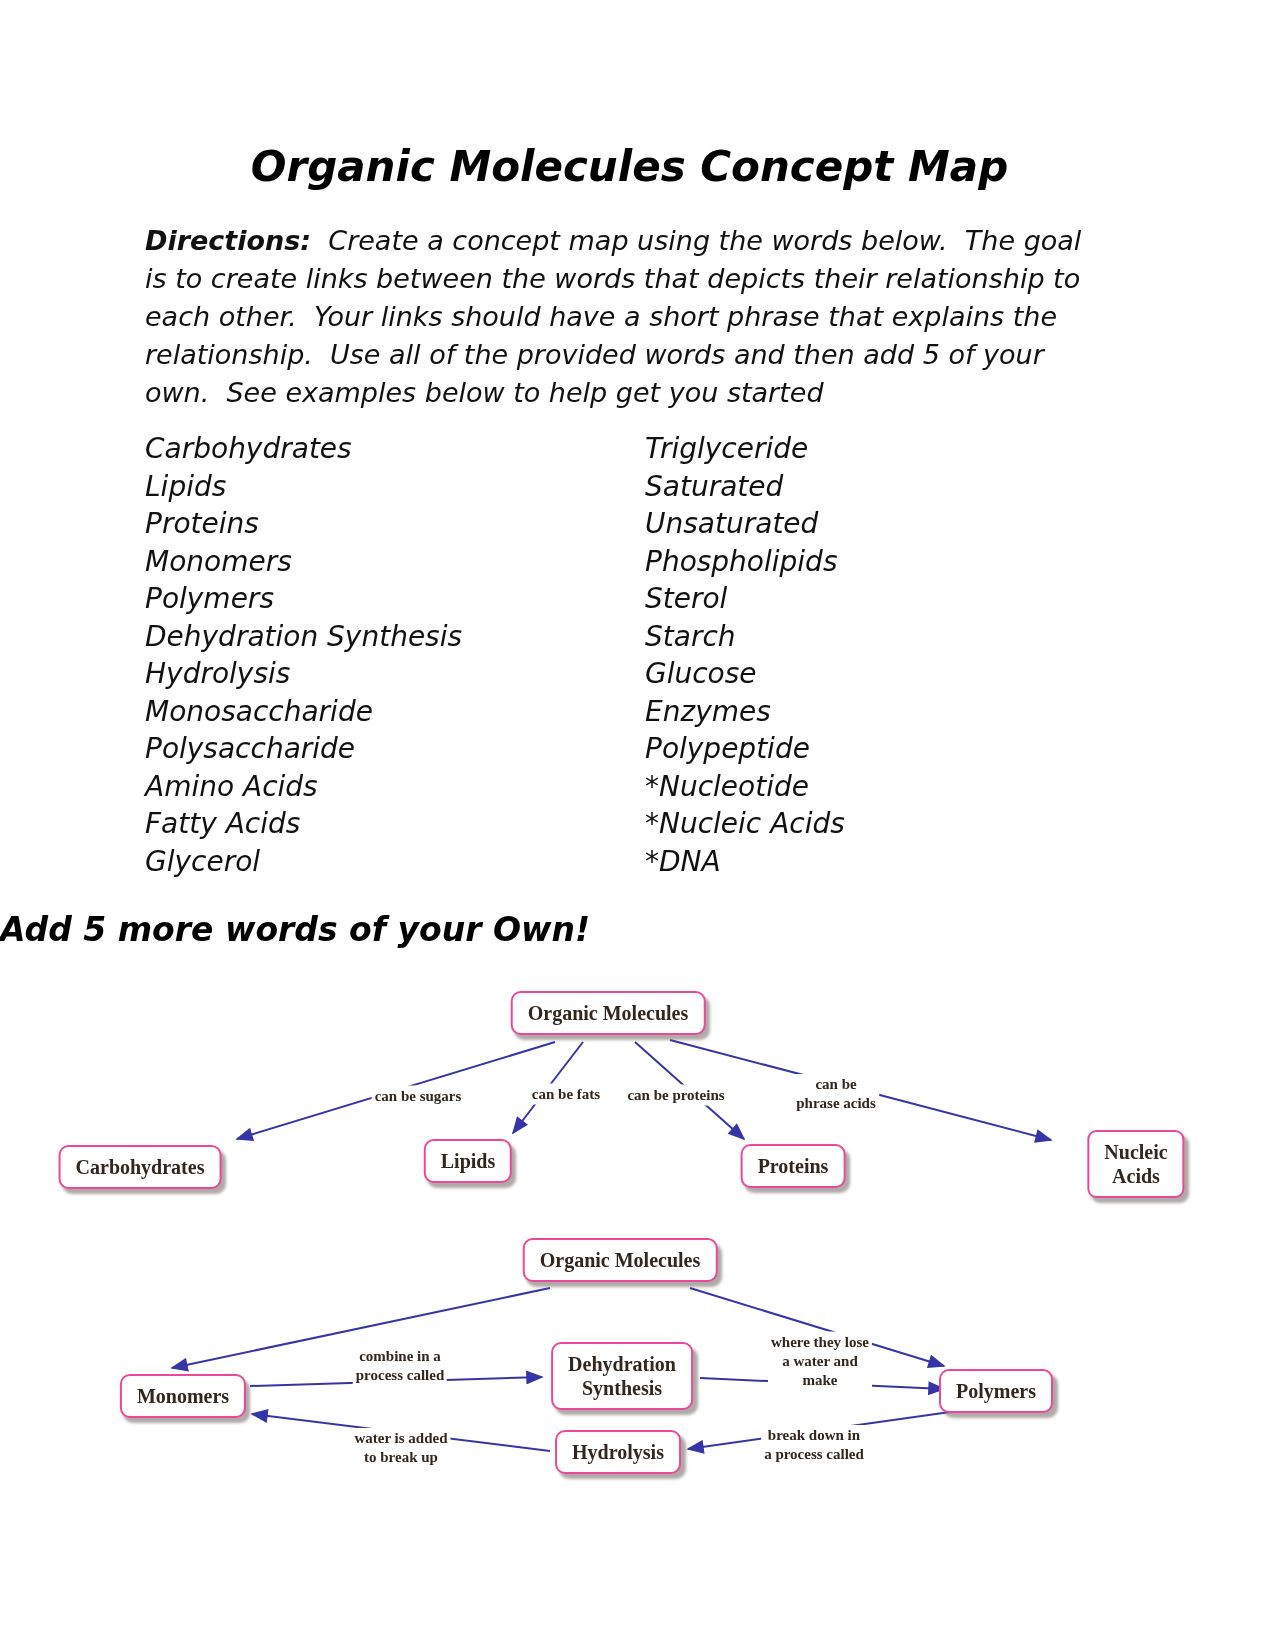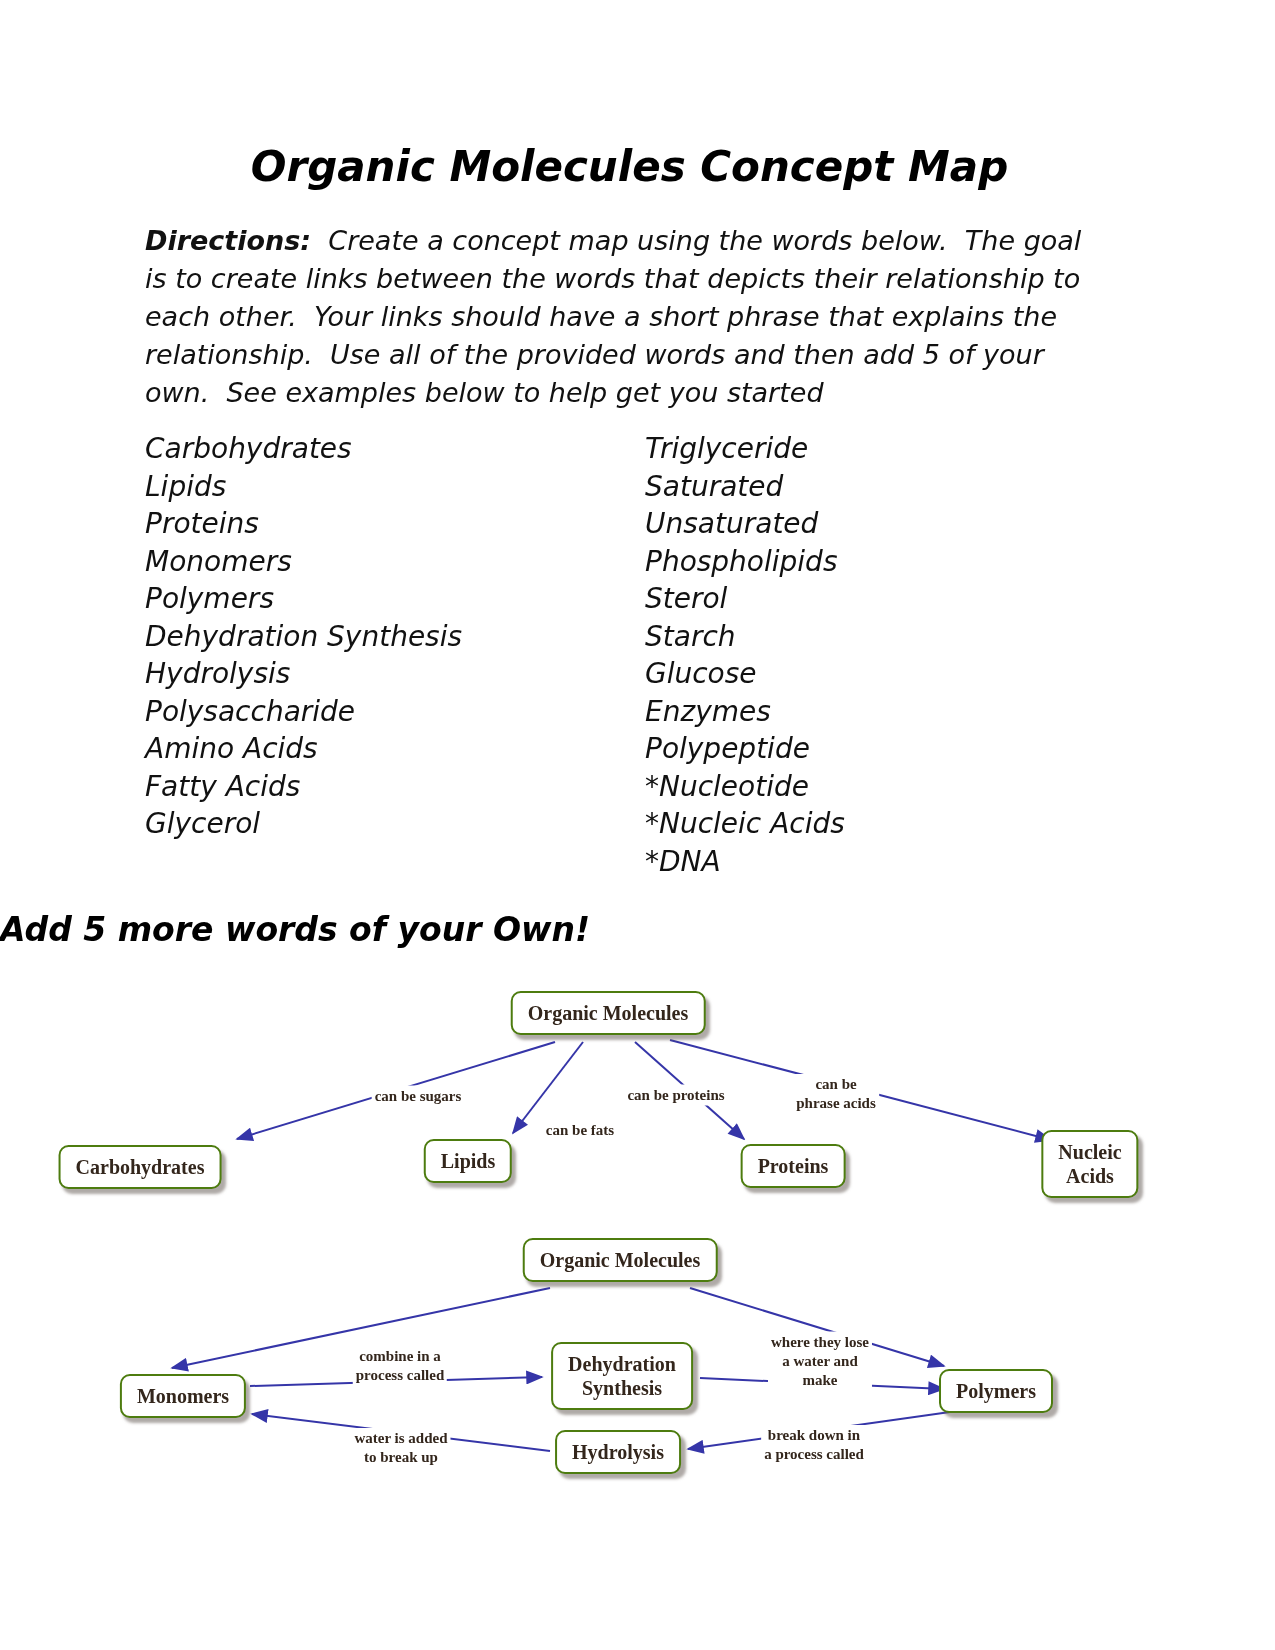--- a/index.html
+++ b/index.html
@@ -59,21 +59,21 @@
   }
   .arrow-layer {
     position: absolute;
     left: 0; top: 0;
     width: 1275px; height: 1650px;
   }
   .node {
     position: absolute;
     transform: translate(-50%, -50%);
     background: #ffffff;
-    border: 2px solid #4d7c0f;
+    border: 2px solid #ec4899;
     border-radius: 10px;
     padding: 8px 15px;
     font-family: "Liberation Serif", serif;
     font-weight: bold;
     font-size: 20px;
     line-height: 24px;
     color: #33261c;
     text-align: center;
     white-space: pre-line;
     box-shadow: 4px 5px 3px rgba(110, 100, 95, 0.55);
@@ -102,20 +102,21 @@
   <div class="directions"><span class="dir-label">Directions:</span><span>  Create a concept map using the words below.  The goal is to create links between the words that depicts their relationship to each other.  Your links should have a short phrase that explains the relationship.  Use all of the provided words and then add 5 of your own.  See examples below to help get you started</span></div>
 
   <div class="word-col left">
     <div>Carbohydrates</div>
     <div>Lipids</div>
     <div>Proteins</div>
     <div>Monomers</div>
     <div>Polymers</div>
     <div>Dehydration Synthesis</div>
     <div>Hydrolysis</div>
+    <div>Monosaccharide</div>
     <div>Polysaccharide</div>
     <div>Amino Acids</div>
     <div>Fatty Acids</div>
     <div>Glycerol</div>
   </div>
 
   <div class="word-col right">
     <div>Triglyceride</div>
     <div>Saturated</div>
     <div>Unsaturated</div>
@@ -146,30 +147,30 @@
 
     <line x1="550" y1="1288" x2="172" y2="1368" stroke="#3535a8" stroke-width="2" marker-end="url(#arrow)"></line>
     <line x1="690" y1="1288" x2="944" y2="1366" stroke="#3535a8" stroke-width="2" marker-end="url(#arrow)"></line>
     <line x1="250" y1="1386" x2="542" y2="1377" stroke="#3535a8" stroke-width="2" marker-end="url(#arrow)"></line>
     <line x1="700" y1="1378" x2="944" y2="1389" stroke="#3535a8" stroke-width="2" marker-end="url(#arrow)"></line>
     <line x1="950" y1="1412" x2="688" y2="1449" stroke="#3535a8" stroke-width="2" marker-end="url(#arrow)"></line>
     <line x1="550" y1="1451" x2="252" y2="1414" stroke="#3535a8" stroke-width="2" marker-end="url(#arrow)"></line>
   </svg>
 
   <div class="link-label" style="left:418px; top:1096px;">can be sugars</div>
-  <div class="link-label" style="left:580px; top:1094px;margin-top:36px;">can be fats</div>
+  <div class="link-label" style="left:566px; top:1094px;">can be fats</div>
   <div class="link-label" style="left:676px; top:1095px;">can be proteins</div>
   <div class="link-label" style="left:836px; top:1094px;">can be
 phrase acids</div>
 
   <div class="node" style="left:608px; top:1013px;">Organic Molecules</div>
   <div class="node" style="left:140px; top:1167px;">Carbohydrates</div>
   <div class="node" style="left:468px; top:1161px;">Lipids</div>
   <div class="node" style="left:793px; top:1166px;">Proteins</div>
-  <div class="node" style="left:1090px; top:1164px;">Nucleic
+  <div class="node" style="left:1136px; top:1164px;border-radius:9px;">Nucleic
 Acids</div>
 
   <div class="link-label" style="left:400px; top:1366px;">combine in a
 process called</div>
   <div class="link-label" style="left:820px; top:1361px;">where they lose
 a water and
 make</div>
   <div class="link-label" style="left:401px; top:1448px;">water is added
 to break up</div>
   <div class="link-label" style="left:814px; top:1445px;">break down in

